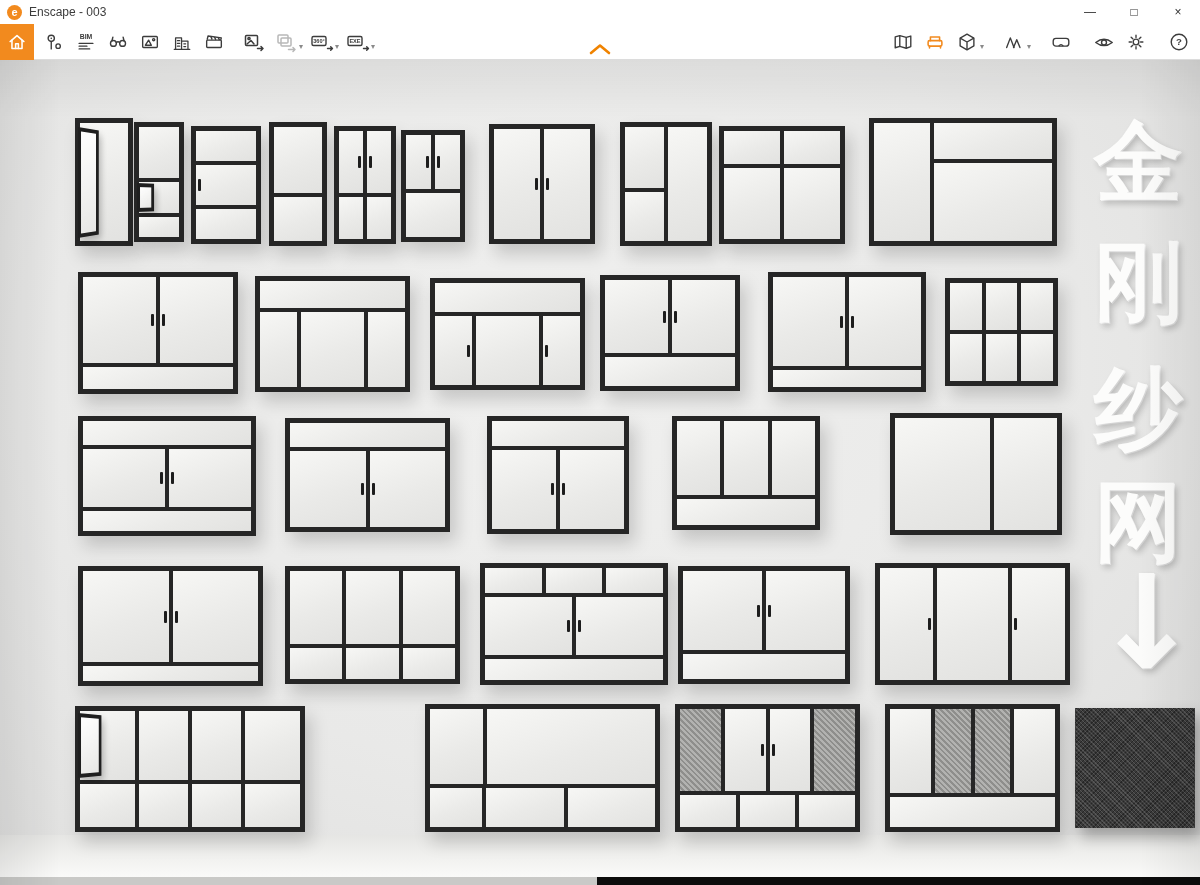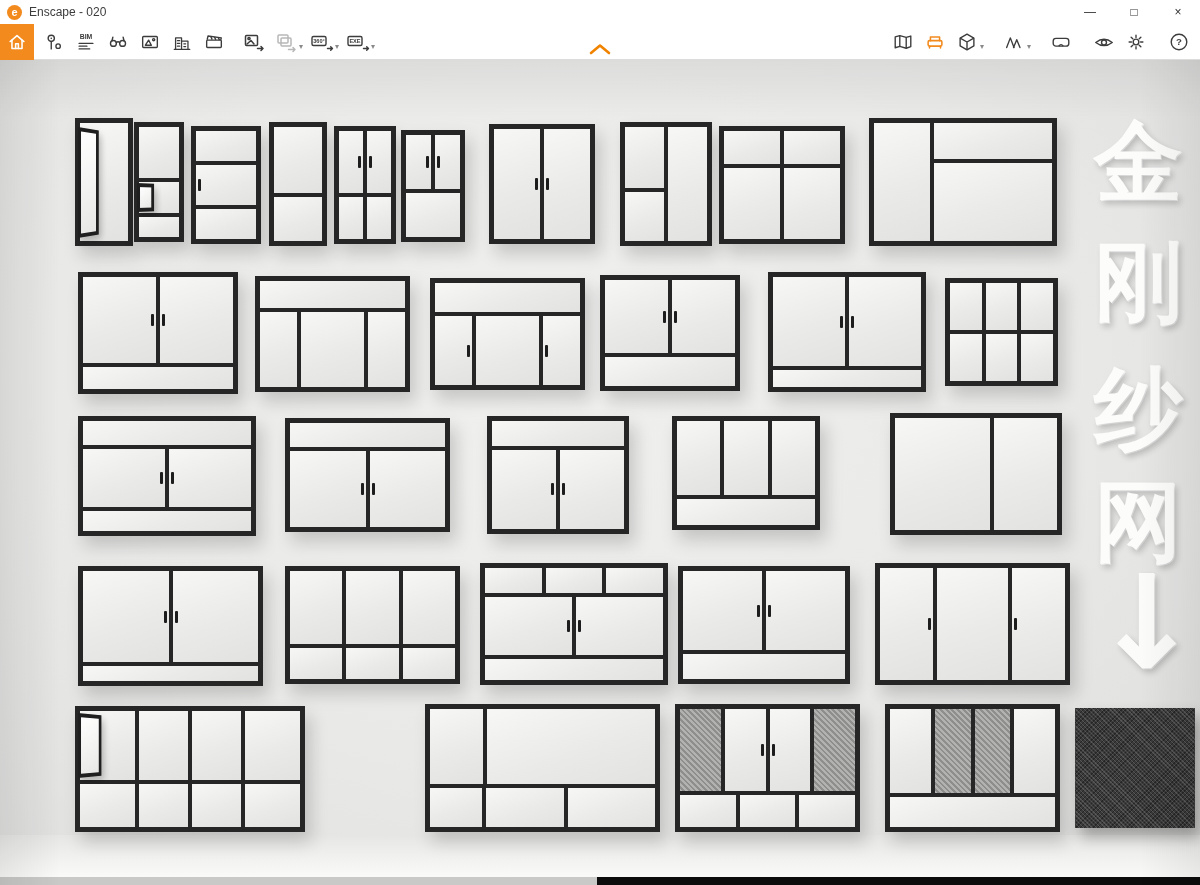--- a/index.html
+++ b/index.html
@@ -71,21 +71,21 @@
                   font-family:"DejaVu Sans", sans-serif; font-weight:700; font-size:130px; line-height:1;
                   color:#fbfbfa; text-shadow:3px 4px 6px rgba(0,0,0,.20), 1px 1px 0 #ffffff; }
 </style>
 </head>
 <body>
 
 <div class="app">
 
   <div class="titlebar">
     <span class="logo">e</span>
-    <span class="title">Enscape - 020</span>
+    <span class="title">Enscape - 003</span>
     <div class="win-controls">
       <button class="wc">—</button>
       <button class="wc">□</button>
       <button class="wc">×</button>
     </div>
   </div>
 
   <div class="toolbar">
 
     <button class="tb-btn home">

